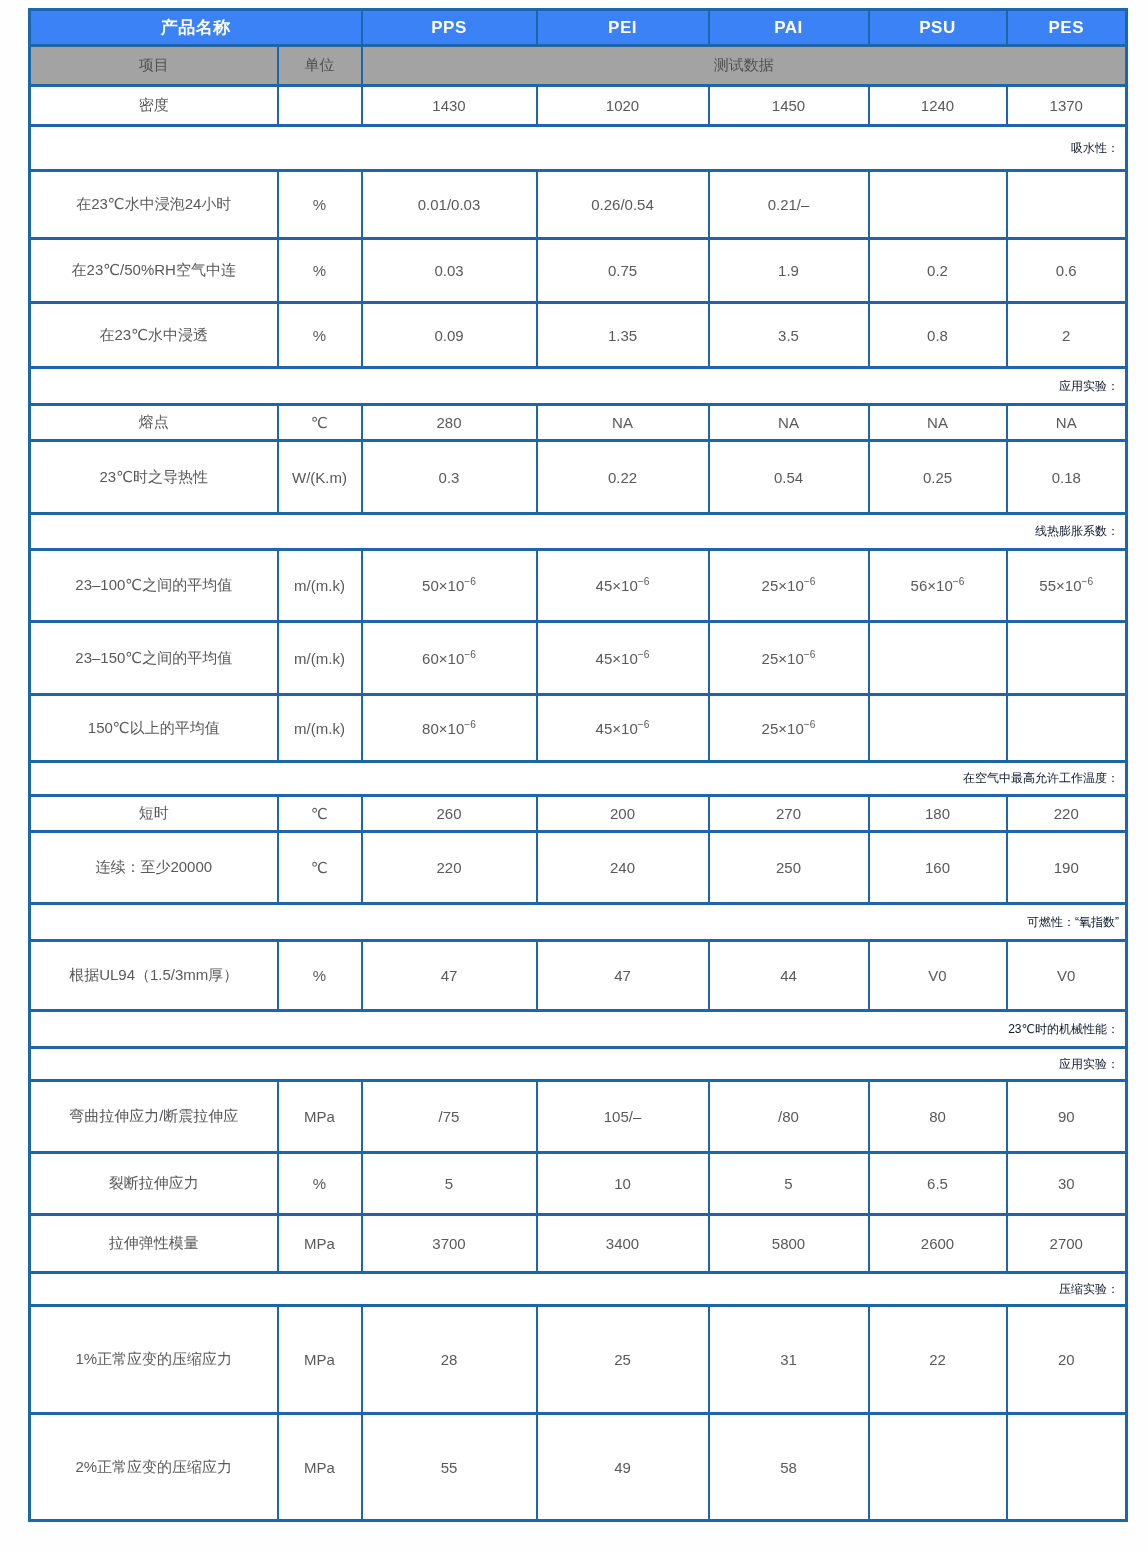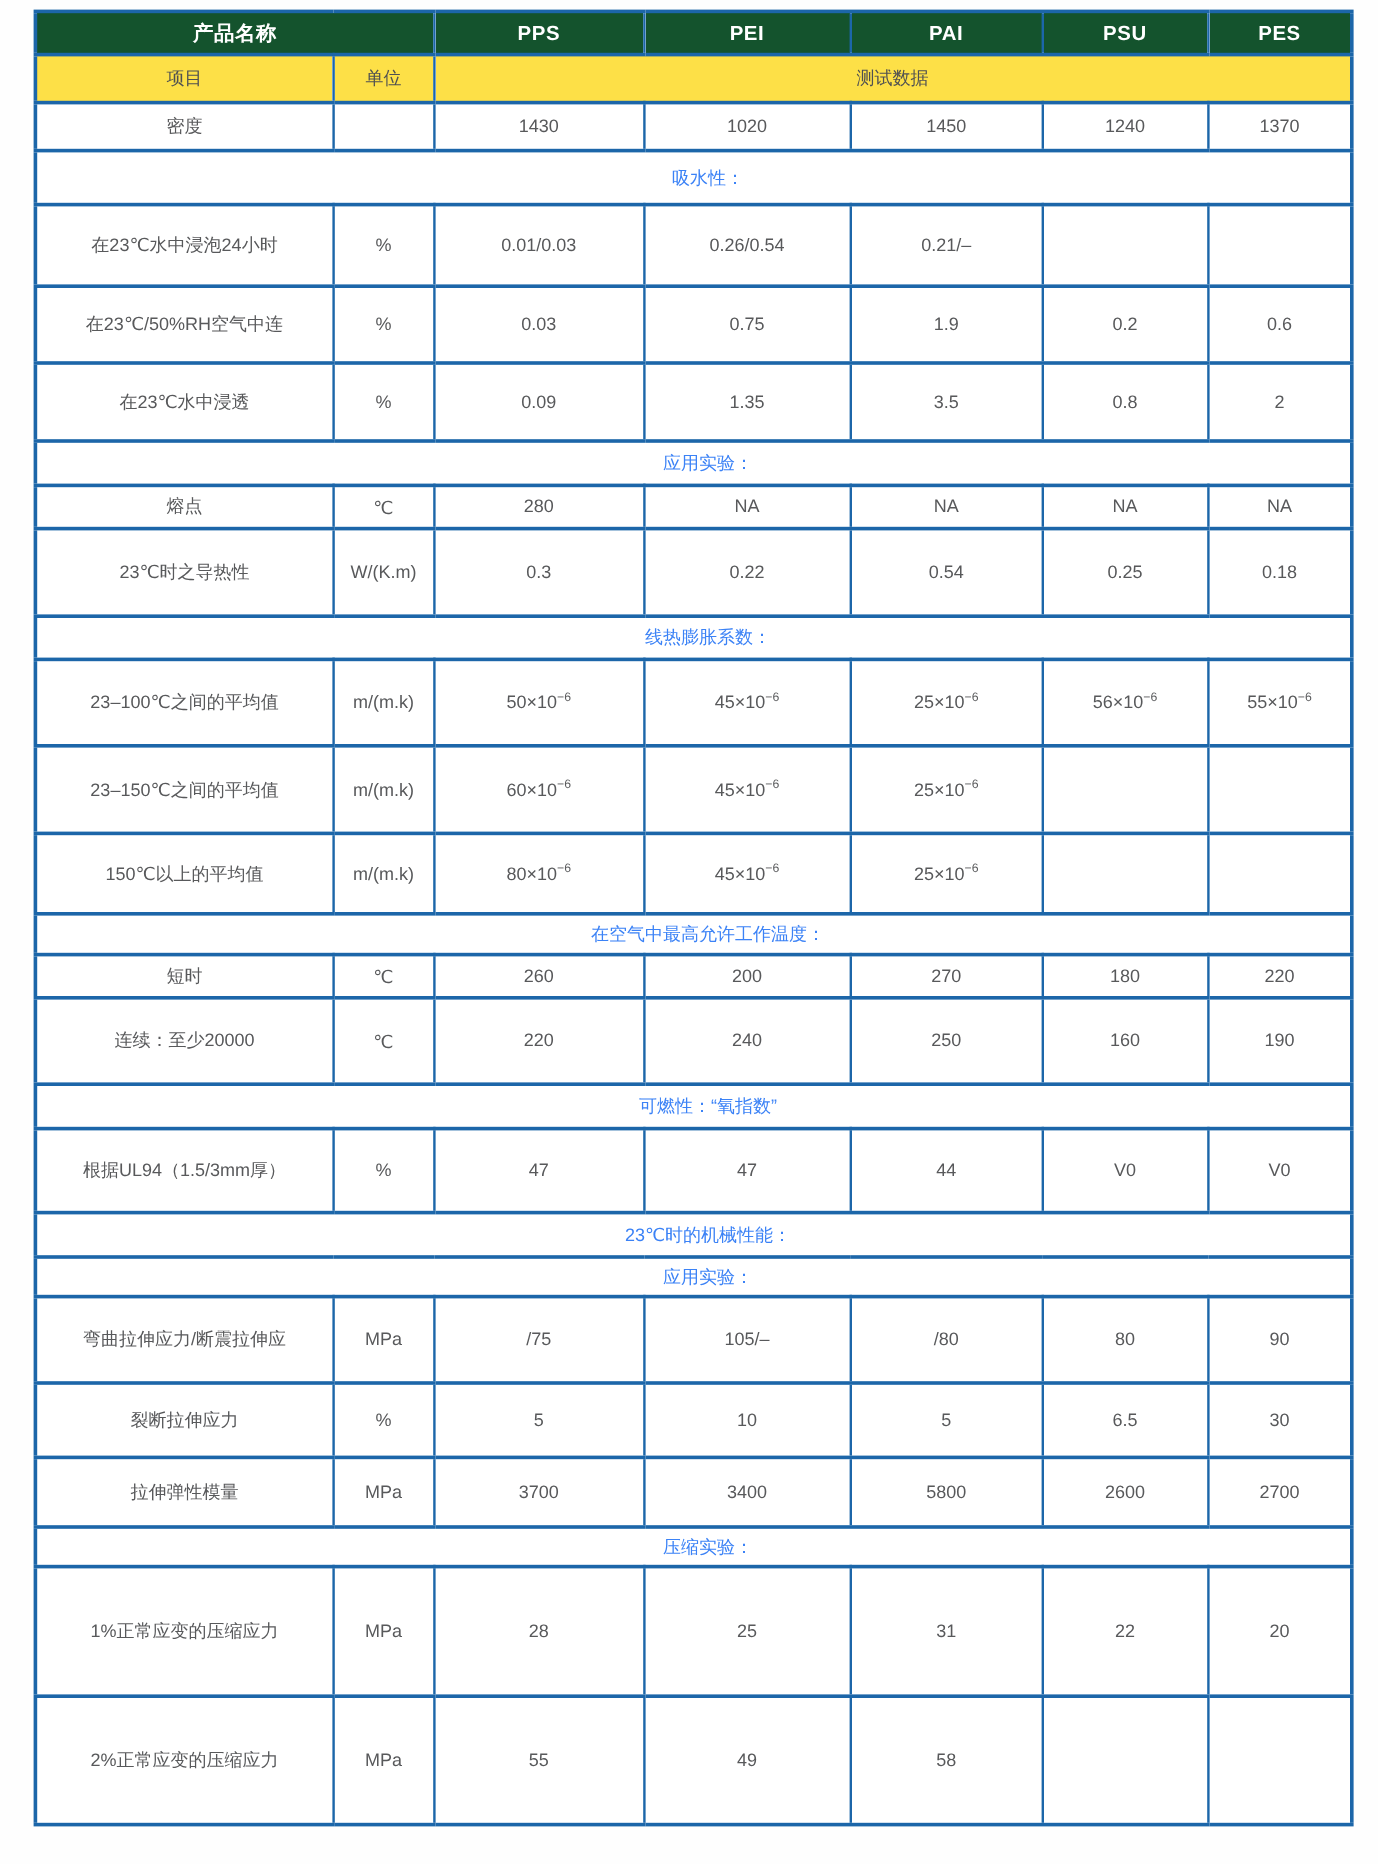--- a/index.html
+++ b/index.html
@@ -24,42 +24,42 @@
   }
   .spec-table th, .spec-table td {
     border: solid #1c66a9;
     border-width: 3px 2px;
     text-align: center;
     vertical-align: middle;
     padding: 2px 6px;
     overflow: hidden;
   }
   th.blue {
-    background: #14532d;
+    background: #3b82f6;
     color: #ffffff;
     font-size: 17px;
     font-weight: bold;
     letter-spacing: 0.5px;
   }
   tr.subheader-row th {
-    background: #fde047;
+    background: #a3a3a3;
     color: #4f5052;
     font-size: 15px;
     font-weight: normal;
   }
   td.label-cell, td.unit-cell, td.value-cell {
     background: #ffffff;
     color: #58595b;
     font-size: 15px;
   }
   td.section-cell {
     background: #ffffff;
-    color: #3b82f6;
-    font-size: 15px;
-    text-align: center;
+    color: #0f172a;
+    font-size: 12px;
+    text-align: right;
     padding-left: 30px;
   }
   td.value-cell sup {
     font-size: 0.68em;
     line-height: 0;
   }
   tr.header-row { height: 36px; }
   tr.subheader-row { height: 40px; }
 </style>
 </head>

